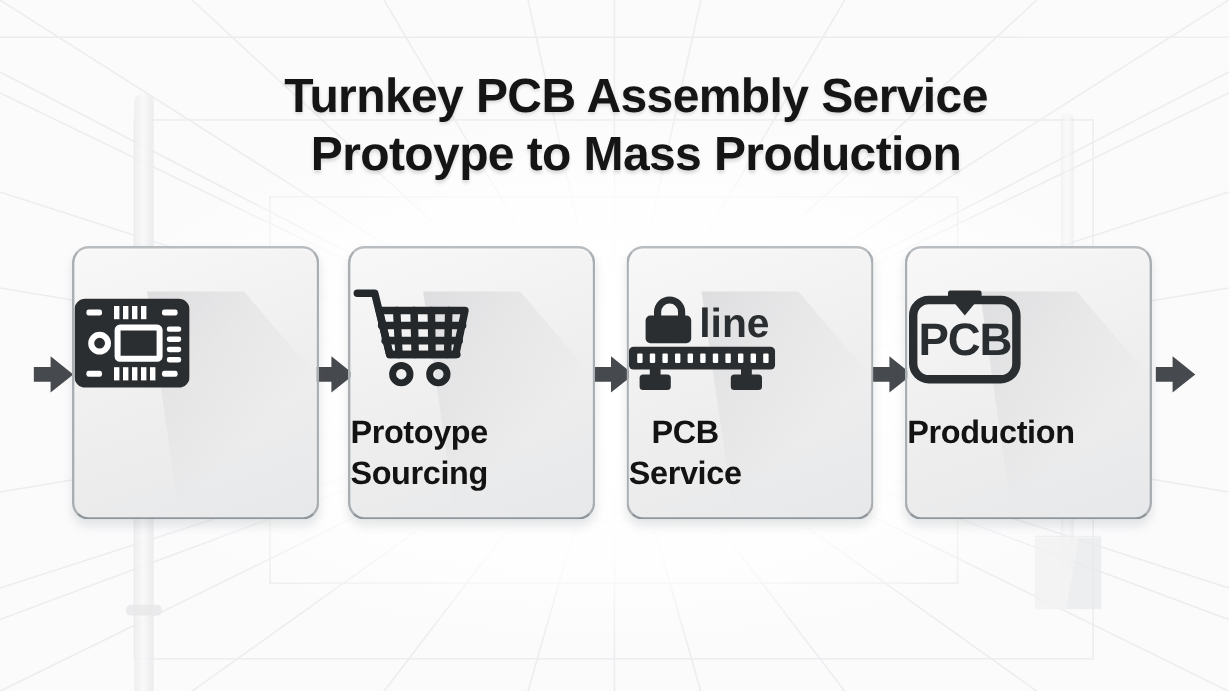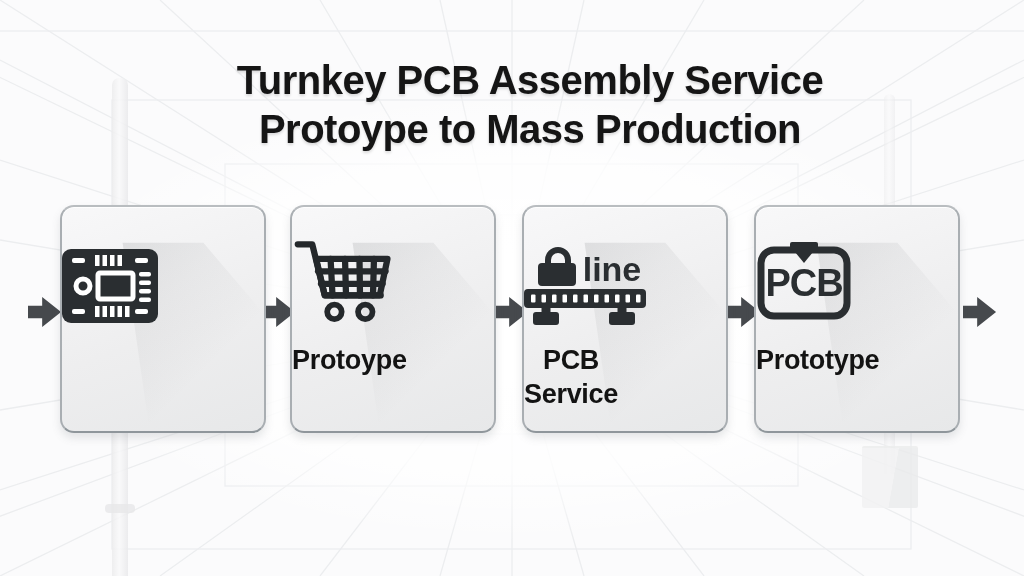--- a/index.html
+++ b/index.html
@@ -186,20 +186,21 @@
             <path d="M85 24 L84 62"></path>
           <path d="M27 37 H97"></path>
             <path d="M30 50 H94"></path>
         </g>
         <circle cx="44" cy="79" r="7.5" fill="none" stroke="#24282b" stroke-width="6"></circle>
         <circle cx="76" cy="79" r="7.5" fill="none" stroke="#24282b" stroke-width="6"></circle>
       </svg>
     </div>
     <div class="step-label">
       <div>Protoype</div>
+      <div>Sourcing</div>
     </div>
   </div>
 </div>
 
 <div class="card card-3">
   <div class="icon-shadow"></div>
   <div class="card-inner">
     <div class="icon-box">
       <svg width="122" height="86" viewBox="0 0 122 86">
         <path d="M24 26 v-5 a10 10 0 0 1 20 0 v5" fill="none" stroke="#2a2e31" stroke-width="6"></path>
@@ -237,16 +238,16 @@
   <div class="card-inner">
     <div class="icon-box">
       <svg width="96" height="88" viewBox="0 0 96 88">
         <rect x="5" y="13" width="86" height="66" rx="13" fill="none" stroke="#2a2e31" stroke-width="7"></rect>
         <rect x="34" y="5" width="28" height="11" rx="2" fill="#2a2e31"></rect>
         <polygon points="39,15 57,15 48,26" fill="#2a2e31"></polygon>
         <text x="48" y="59" text-anchor="middle" font-size="38" font-weight="bold" fill="#2a2e31" letter-spacing="-1">PCB</text>
       </svg>
     </div>
     <div class="step-label">
-      <div>Prototype</div>
+      <div>Production</div>
     </div>
   </div>
 </div>
 
 </body></html>

